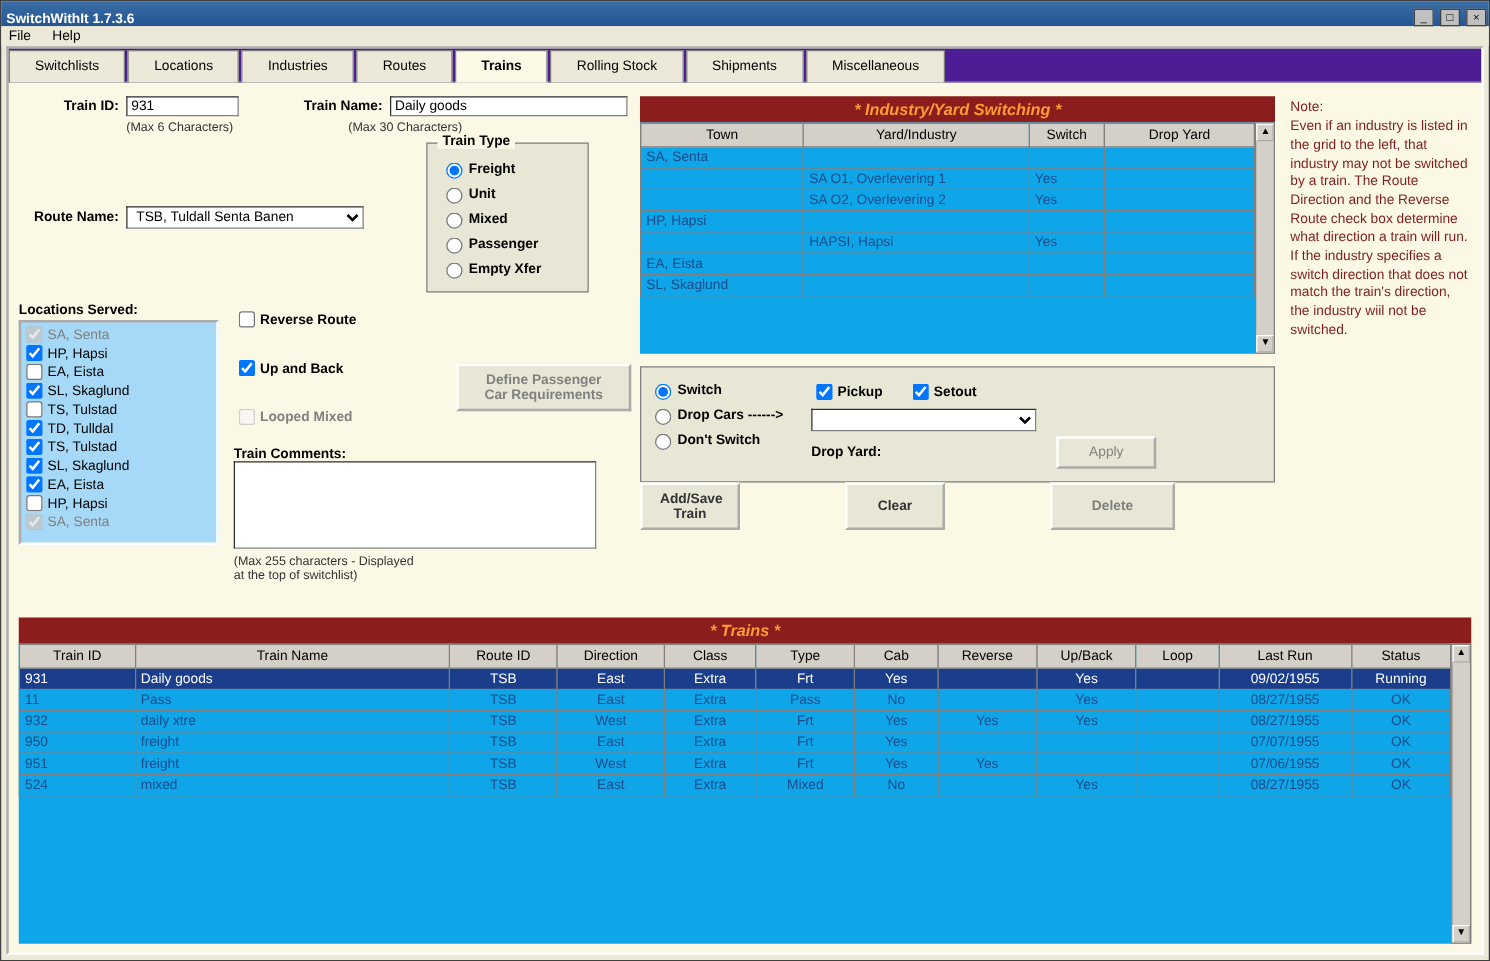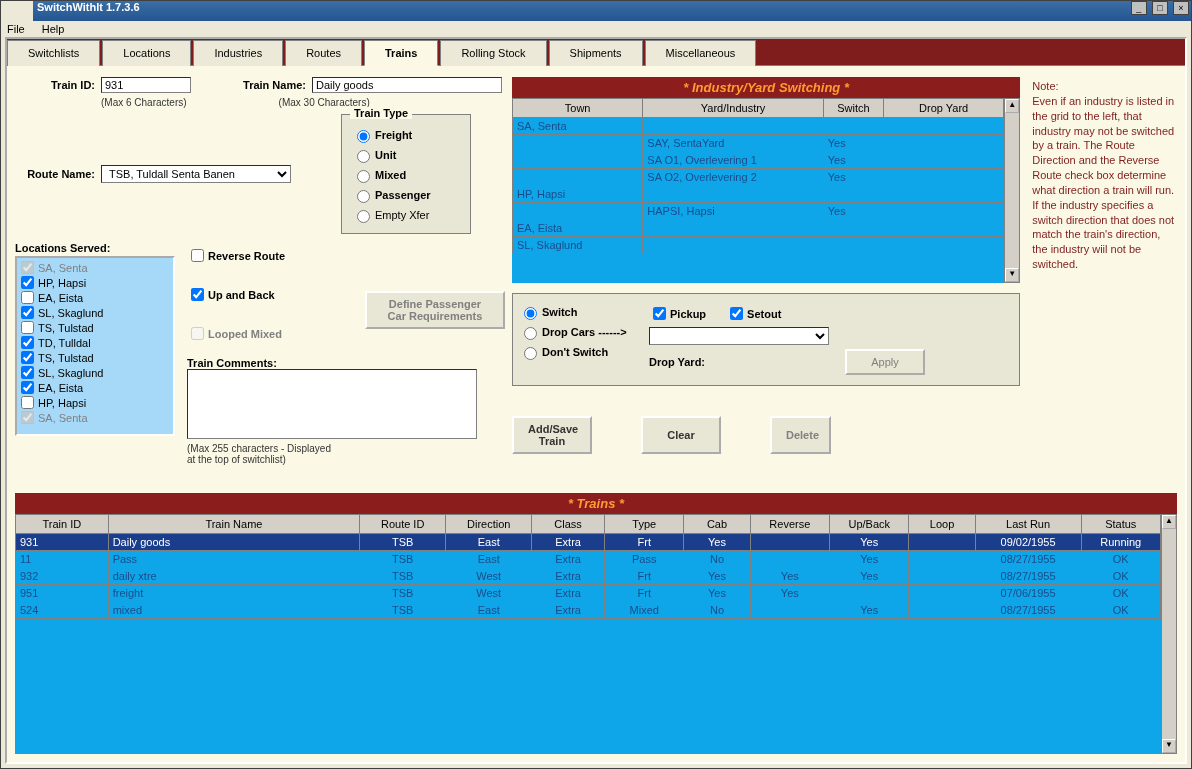--- a/index.html
+++ b/index.html
@@ -1,23 +1,23 @@
 <!DOCTYPE html>
 <html><head>
 <meta charset="utf-8">
 <style>
 * { box-sizing: border-box; font-family: Tahoma, Arial, sans-serif; font-size: 11px; }
 body { margin: 0; background: #ece9d8; }
 .window { width: 1192px; height: 769px; background: #ece9d8; border: 1px solid #404040; position: relative; }
-.titlebar { background: linear-gradient(#3a6ea5, #245591); color: #fff; height: 20px; display:flex; align-items:flex-start; justify-content:space-between; padding: 0 2px 0 4px; font-weight:bold; font-size:11px;margin-left:32px;}
+.titlebar { background: linear-gradient(#3a6ea5, #245591); color: #fff; height: 20px; display:flex; align-items:flex-end; justify-content:space-between; padding: 0 2px 0 4px; font-weight:bold; font-size:11px;}
 .titlebar .controls button { width:16px; height:14px; margin-left:2px; font-size:9px; line-height:10px; background:#c0c0c0; border:1px solid #404040; padding:0;}
 .menubar { background:#ece9d8; padding:2px 6px; }
 .menubar span { margin-right:14px; cursor:default; }
 .client { position:absolute; top:36px; left:4px; right:4px; bottom:4px; border:2px inset #fff; background:#fbf9e5; }
-.tabs { display:flex; background:#7f1d1d; border-bottom:1px solid #808080; }
+.tabs { display:flex; background:#4c1d95; border-bottom:1px solid #808080; }
 .tabs .tab { padding:6px 20px; border:1px solid #808080; border-bottom:none; background:#ece9d8; margin-right:2px; position:relative; top:1px; }
 .tabs .tab.active { background:#fbf9e5; font-weight:bold; border-bottom:1px solid #fbf9e5;}
 .content { position:absolute; top:30px; left:0; right:0; bottom:0; padding:8px; }
 .row { display:flex; align-items:center; margin-bottom:4px;}
 .label { font-weight:bold; text-align:right; margin-right:6px;}
 input[type=text], select, textarea { border:1px inset #808080; background:#fff; padding:1px 3px; font-size:11px; }
 .hint { font-size:10px; color:#333; }
 .groupbox { border:1px solid #808080; padding:8px 10px 6px 10px; position:relative; background:#e8e6d4;}
 .groupbox .legend { position:absolute; top:-8px; left:8px; background:#fbf9e5; padding:0 4px; font-weight:bold;}
 .button { background:#e8e6d4; border:2px outset #fff; padding:5px 14px; color:#333;}
@@ -102,21 +102,21 @@
                   <div class="radio-row">
                     <input type="radio" name="tt" style="">
                     <span style="font-weight:bold">Mixed</span>
                   </div>
                   <div class="radio-row">
                     <input type="radio" name="tt" style="">
                     <span style="font-weight:bold">Passenger</span>
                   </div>
                   <div class="radio-row">
                     <input type="radio" name="tt" style="">
-                    <span style="font-weight:normal">Empty Xfer</span>
+                    <span style="font-weight:bold">Empty Xfer</span>
                   </div>
                 </div>
             </div>
           </div>
           <div class="row" style="margin-top:8px;align-items:flex-start;">
             <div style="width:160px">
               <div style="font-weight:bold;margin-bottom:2px">Locations Served:</div>
               <div class="listbox" id="locList">
                   <div class="item">
                     <input type="checkbox" checked="" disabled="" style="">
@@ -194,26 +194,20 @@
                     <tr>
                       <th style="width:130px">Town</th>
                       <th style="width:180px">Yard/Industry</th>
                       <th style="width:60px">Switch</th>
                       <th style="width:120px">Drop Yard</th>
                     </tr>
                     <tr>
                       <td>SA, Senta</td>
                       <td></td>
                       <td></td>
-                      <td></td>
-                    </tr>
-                    <tr>
-                      <td></td>
-                      <td>SAY, SentaYard</td>
-                      <td>Yes</td>
                       <td></td>
                     </tr>
                     <tr>
                       <td></td>
                       <td>SA O1, Overlevering 1</td>
                       <td>Yes</td>
                       <td></td>
                     </tr>
                     <tr>
                       <td></td>
@@ -279,24 +273,24 @@
               <div class="row" style="margin-top:4px">
                 <select style="width:180px"><option></option></select>
               </div>
               <div class="row">
                 <span style="font-weight:bold">Drop Yard:</span>
                 <button class="button disabled" style="margin-left:140px;width:80px">Apply</button>
               </div>
             </div>
           </div>
 
-          <div style="margin-top:30px;display:flex;gap:49px;">
+          <div style="margin-top:0;display:flex;gap:84px;">
             <button class="button" style="width:80px;font-weight:bold">Add/Save Train</button>
             <button class="button" style="width:80px;font-weight:bold">Clear</button>
-            <button class="button disabled" style="width:61px;font-weight:bold">Delete</button>
+            <button class="button disabled" style="width:100px;font-weight:bold">Delete</button>
           </div>
         </div>
 
         <div style="width:150px;padding:2px" class="note">
           <div style="font-weight:normal">Note:</div>
           <div>Even if an industry is listed in the grid to the left, that industry may not be switched by a train. The Route Direction and the Reverse Route check box determine what direction a train will run.  If the industry specifies a switch direction that does not match the train's direction, the industry wiil not be switched.</div>
         </div>
       </div>
 
       <div style="margin-top:24px;">
@@ -355,20 +349,34 @@
                     <td style="text-align:center">Extra</td>
                     <td style="text-align:center">Frt</td>
                     <td style="text-align:center">Yes</td>
                     <td style="text-align:center">Yes</td>
                     <td style="text-align:center">Yes</td>
                     <td style="text-align:center"></td>
                     <td style="text-align:center">08/27/1955</td>
                     <td style="text-align:center">OK</td>
                   </tr>
                   <tr class="">
+                    <td>950</td>
+                    <td>freight</td>
+                    <td style="text-align:center">TSB</td>
+                    <td style="text-align:center">East</td>
+                    <td style="text-align:center">Extra</td>
+                    <td style="text-align:center">Frt</td>
+                    <td style="text-align:center">Yes</td>
+                    <td style="text-align:center"></td>
+                    <td style="text-align:center"></td>
+                    <td style="text-align:center"></td>
+                    <td style="text-align:center">07/07/1955</td>
+                    <td style="text-align:center">OK</td>
+                  </tr>
+                  <tr class="">
                     <td>951</td>
                     <td>freight</td>
                     <td style="text-align:center">TSB</td>
                     <td style="text-align:center">West</td>
                     <td style="text-align:center">Extra</td>
                     <td style="text-align:center">Frt</td>
                     <td style="text-align:center">Yes</td>
                     <td style="text-align:center">Yes</td>
                     <td style="text-align:center"></td>
                     <td style="text-align:center"></td>

